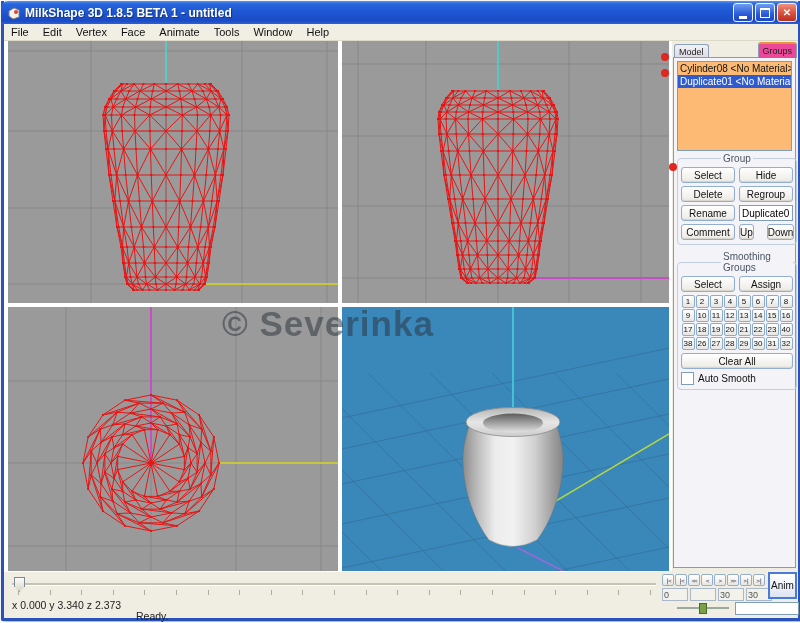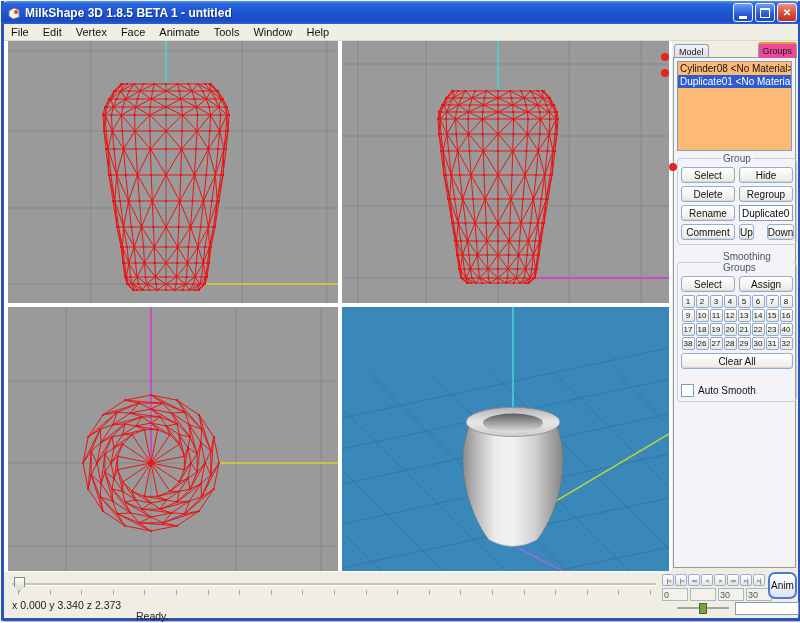--- a/index.html
+++ b/index.html
@@ -49,36 +49,36 @@
        font-family:"Liberation Sans",sans-serif;font-size:10px;height:16px;padding:0;color:#111;
        box-shadow:inset 0 -1px 1px #d7d4ca;}
   .g2{display:grid;grid-template-columns:54px 54px;column-gap:4px;row-gap:3px;}
   .tinput{border:1px solid #7f9db9;height:14px;font-size:10px;padding:0 2px;width:48px;font-family:"Liberation Sans",sans-serif;}
   .updown{display:flex;gap:13px;}
   .updown .btn{flex:1;}
   .numwrap{display:flex;flex-wrap:wrap;gap:1px;margin:3px 0;justify-content:center;}
   .numbtn{width:13px;height:13px;border:1px solid #8eabce;border-radius:2px;background:linear-gradient(#fff,#e8e6e0);
           font-size:8px;padding:0;color:#111;font-family:"Liberation Sans",sans-serif;}
   .wide{width:100%;}
-  .cbrow{display:flex;align-items:center;gap:4px;margin-top:15px;font-size:10px;color:#111;}
+  .cbrow{display:flex;align-items:center;gap:4px;margin-top:3px;font-size:10px;color:#111;}
   .cbox{width:11px;height:11px;border:1px solid #7f9db9;background:#fff;display:inline-block;}
   
   .timeline{position:absolute;left:0;top:570px;width:655px;height:26px;border-top:1px solid #fff;}
   .tl-track{position:absolute;left:8px;top:11px;width:644px;height:2px;background:#c6c3b4;border-bottom:1px solid #fff;}
   .tl-thumb{position:absolute;left:10px;top:5px;width:9px;height:13px;background:linear-gradient(#fdfdf8,#d8d5c8);
             border:1px solid #7a8a99;clip-path:polygon(0 0,100% 0,100% 62%,50% 100%,0 62%);}
   .tl-ticks i{position:absolute;top:18px;width:1px;height:5px;background:#aeae9f;}
   .animpanel{position:absolute;left:657px;top:570px;width:137px;height:44px;}
   .pbtns{position:absolute;left:1px;top:3px;display:flex;gap:1px;}
   .pbtn{width:12px;height:12px;border:1px solid #93aed0;border-radius:2px;background:linear-gradient(#fff,#e8e6e0);
         font-size:6px;letter-spacing:-1px;padding:0;color:#334;font-family:"DejaVu Sans Mono",monospace;}
   .afields{position:absolute;left:1px;top:17px;display:flex;gap:2px;}
   .afield{width:22px;height:11px;border:1px solid #a8b8c8;background:#f2f1ea;font-size:9px;color:#555;padding:0 1px;
           font-family:"Liberation Sans",sans-serif;}
-  .animbtn{position:absolute;left:107px;top:1px;width:29px;height:27px;border:2px solid #4a7ad8;border-radius:7px;
+  .animbtn{position:absolute;left:107px;top:1px;width:29px;height:27px;border:2px solid #4a7ad8;border-radius:0;
            background:linear-gradient(#ffffff,#dde4f2);font-size:10px;color:#111;padding:0;
            font-family:"Liberation Sans",sans-serif;}
   .minislider{position:absolute;left:16px;top:36px;width:52px;height:2px;background:#9aa89e;}
   .minithumb{position:absolute;left:22px;top:-4px;width:6px;height:9px;background:#7aa048;border:1px solid #4a6a28;}
   .bottomfield{position:absolute;left:74px;top:31px;width:62px;height:11px;border:1px solid #7f9db9;background:#fff;}
   .statusbar{position:absolute;left:0;top:596px;width:655px;height:16px;font-size:10.5px;color:#222;}
   .coords{position:absolute;left:8px;top:2px;}
   .ready{position:absolute;left:132px;top:13px;}
 </style>
 </head>
@@ -1601,20 +1601,21 @@
         <line x1="171" y1="0" x2="171" y2="103" style="stroke:var(--axis_cyan)" stroke-width="1.5"></line>
         <line x1="197" y1="204" x2="327" y2="127" style="stroke:var(--axis_green)" stroke-width="1.5"></line>
         <line x1="176" y1="241" x2="221" y2="264" style="stroke:var(--axis_violet)" stroke-width="1.5"></line>
         <g>
           <path d="M128,116 C123,132 121,141 121,152 C121,186 134,216 147,233 Q171,246 195,233 C208,216 221,186 221,152 C221,141 219,132 214,116 Z" fill="url(#vbody)" stroke="#6f6f6f" stroke-width="0.7" stroke-opacity="0.6"></path>
           <ellipse cx="171" cy="115" rx="47" ry="14.5" fill="url(#vrim)" stroke="#8a8a8a" stroke-width="0.8"></ellipse>
           <ellipse cx="171" cy="116" rx="30" ry="9.5" fill="url(#vopen)"></ellipse>
         </g>
       </svg>
     </div>
+    <div class="watermark">© Severinka</div>
   </div>
 
   <div class="dot" style="left:657px;top:52px;"></div>
   <div class="dot" style="left:657px;top:68px;"></div>
   <div class="dot" style="left:665px;top:162px;"></div>
 
   <div class="sidepanel">
     <div class="tabs" id="tabs">
         <span class="tab">Model</span>
         <span class="tab active">Groups</span>

